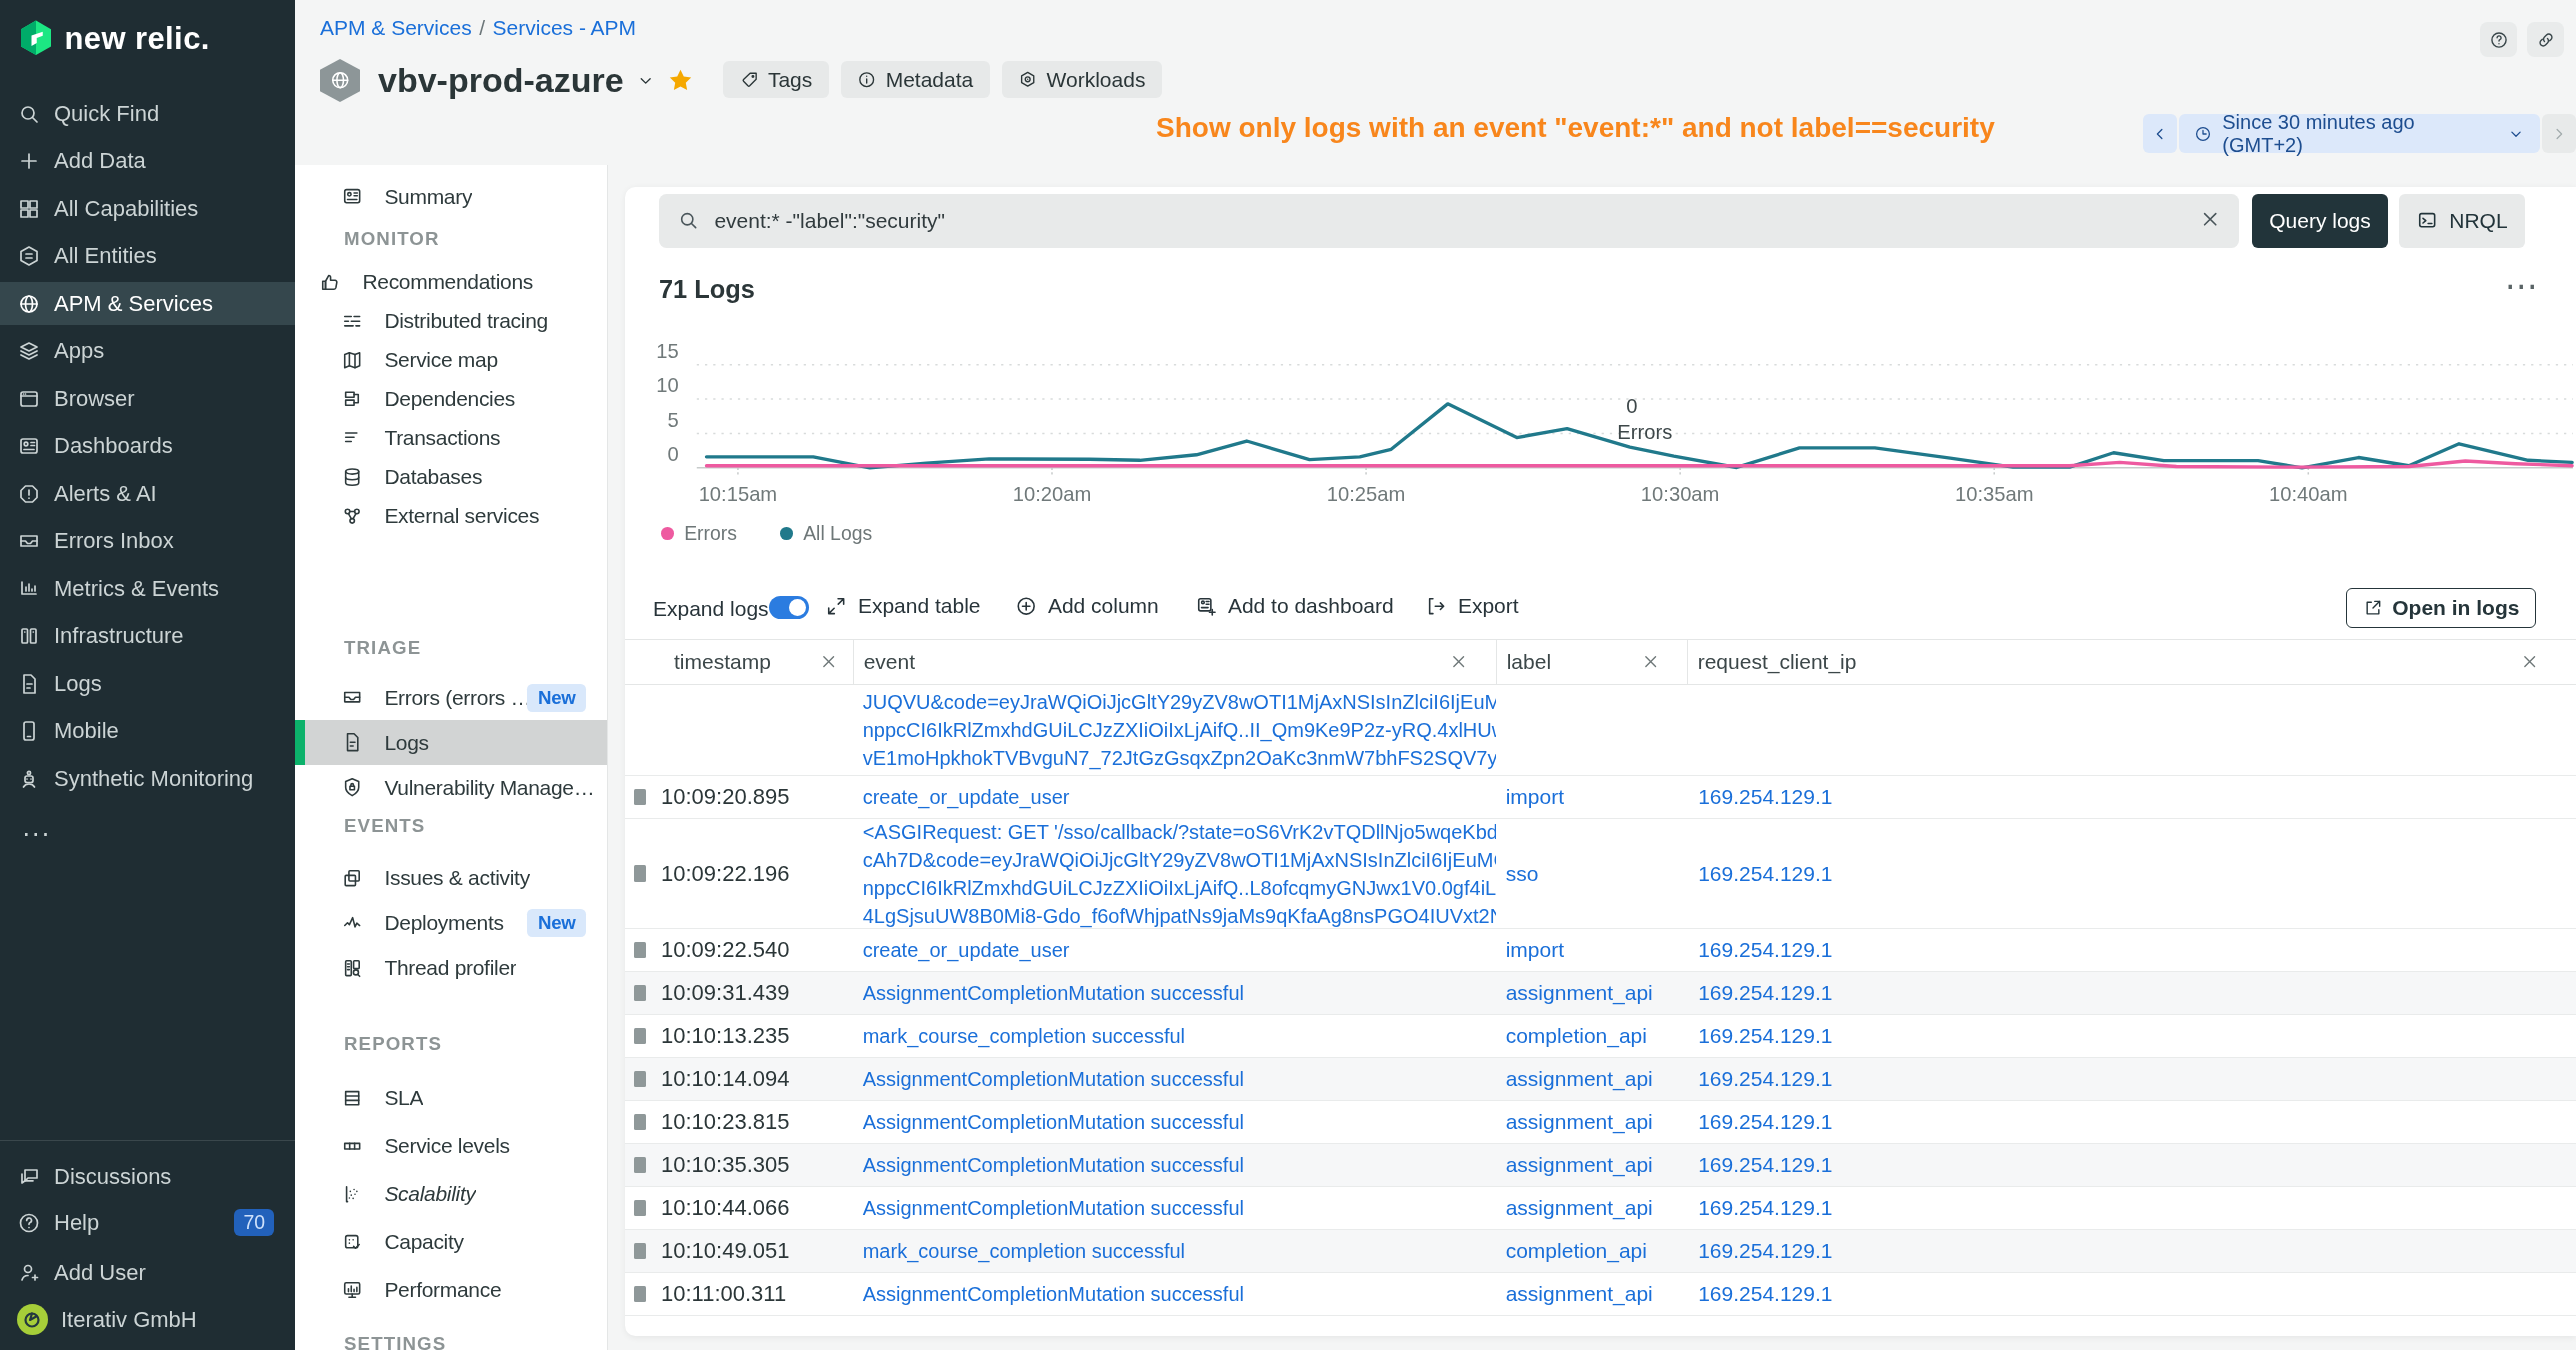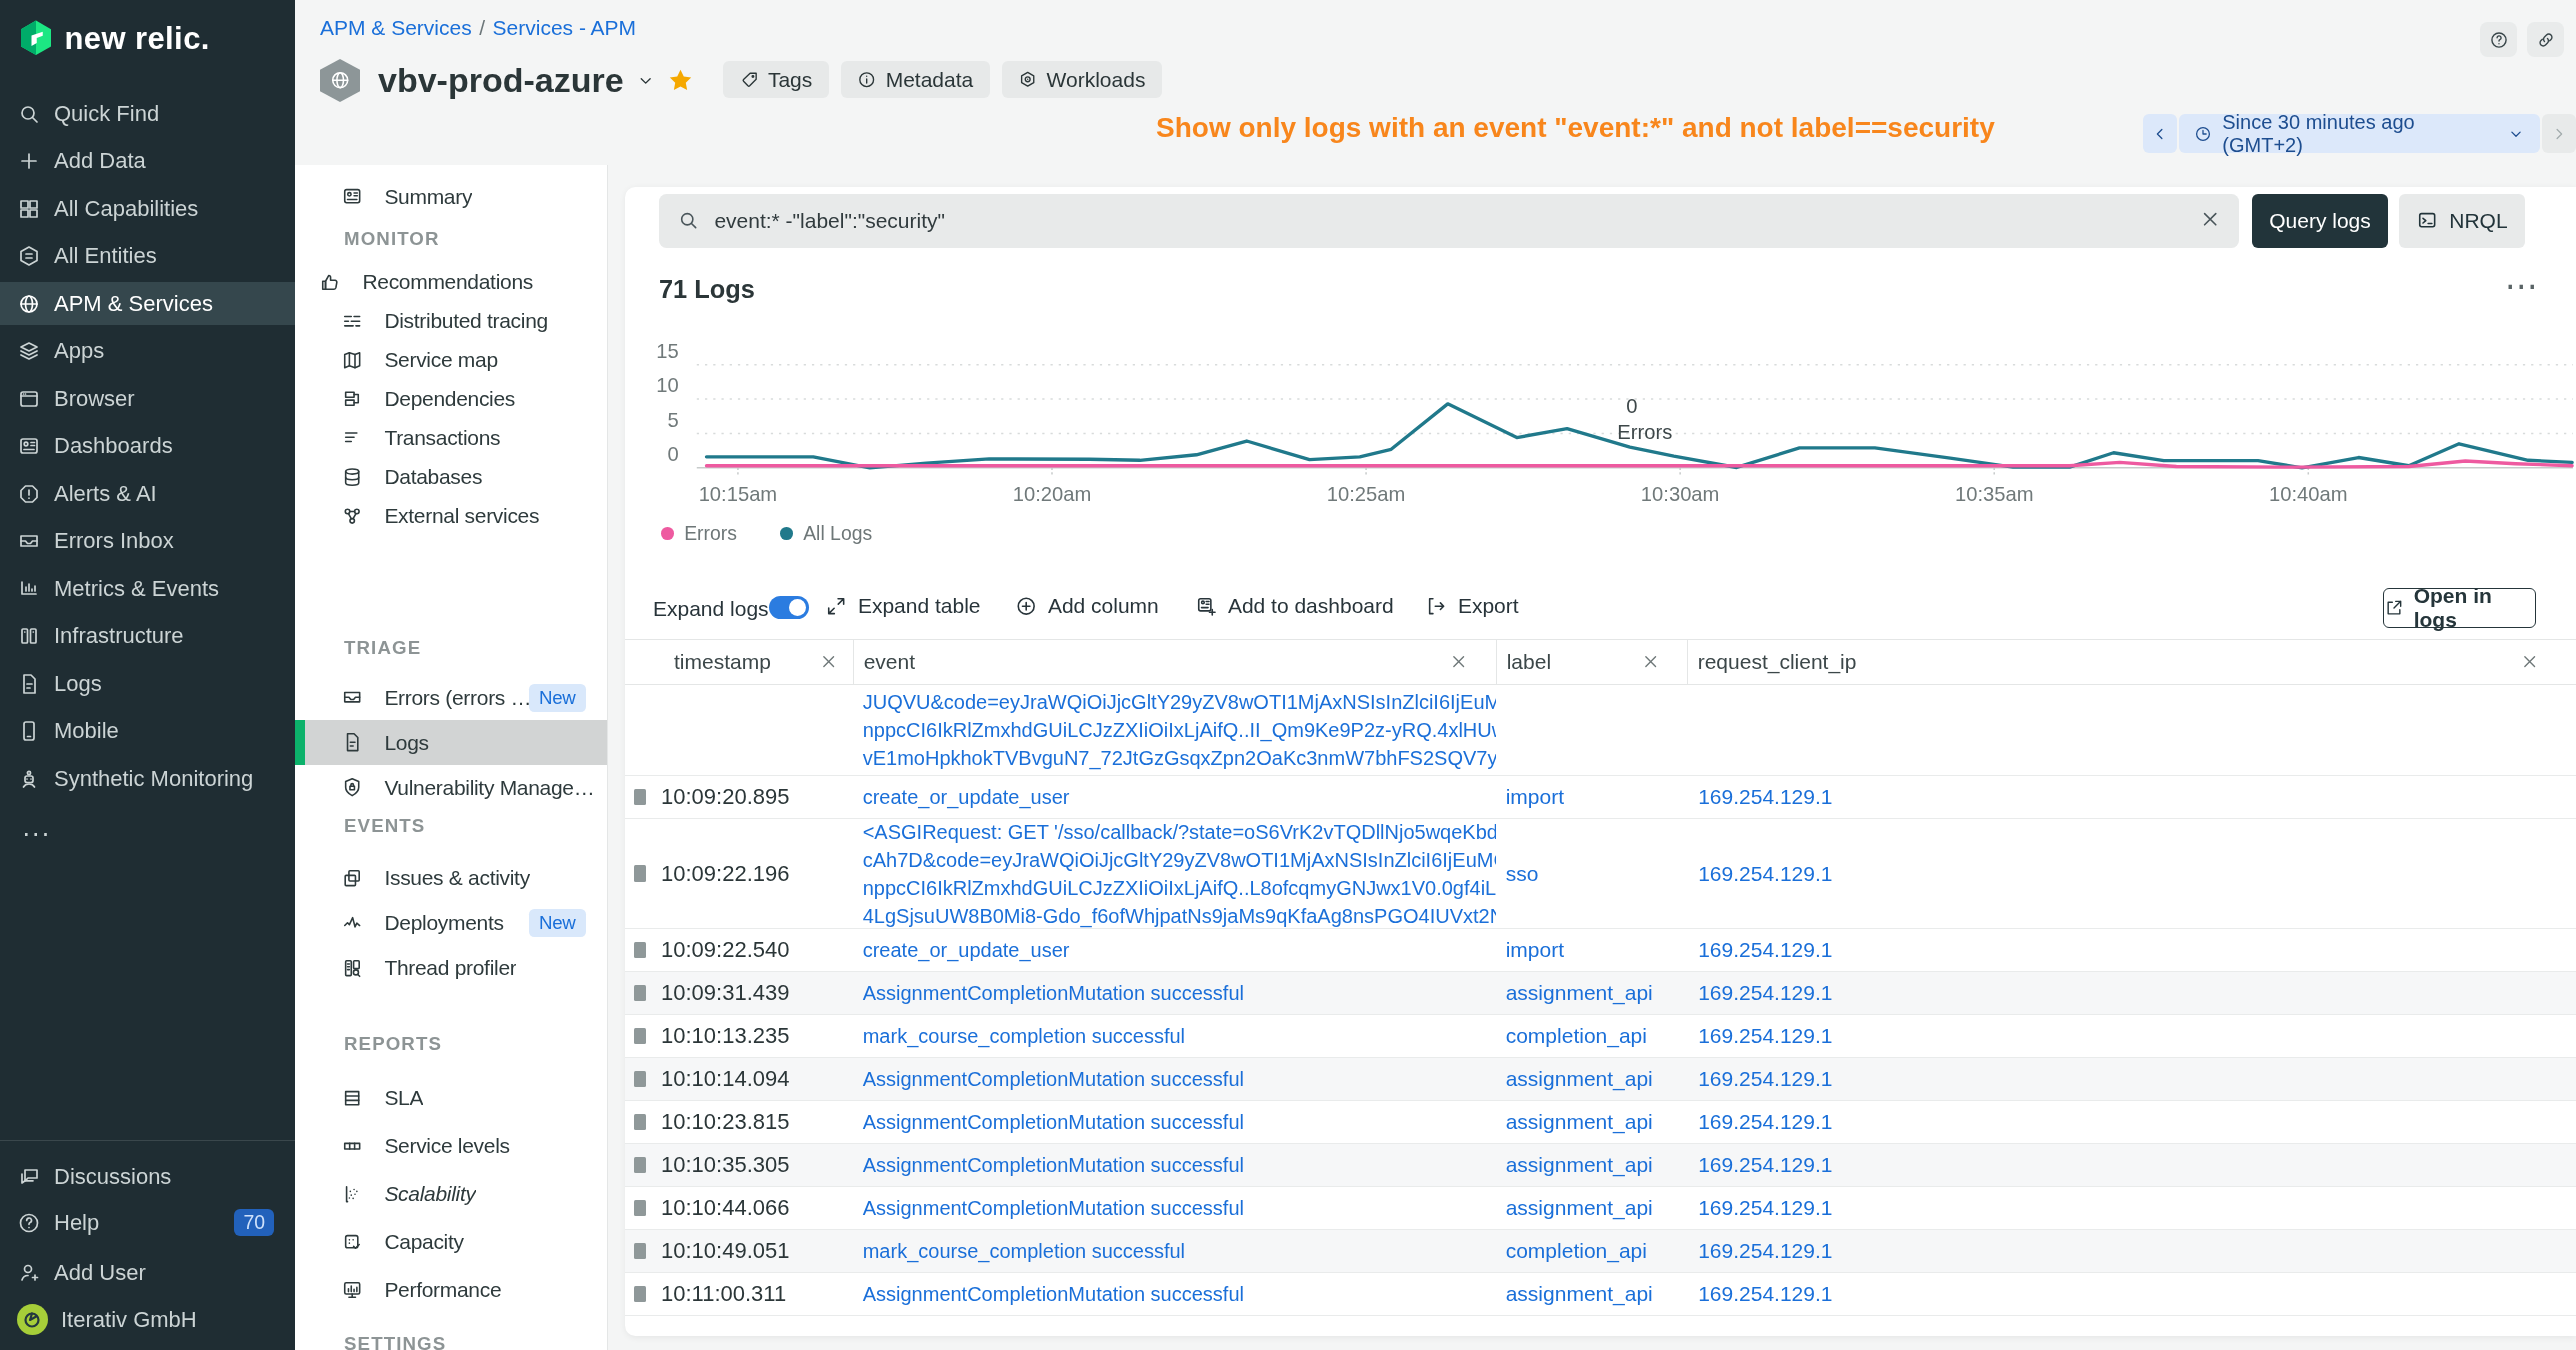--- a/index.html
+++ b/index.html
@@ -31,21 +31,21 @@
     border-right:0.7px solid #e4e6e6; overflow:hidden; z-index:4; }
   .sn-head { display:flex; align-items:center; height:27px; padding-left:49px; color:#8d9495;
     font-size:18.7px; font-weight:bold; letter-spacing:1.1px; }
   .sn-item { position:relative; display:flex; align-items:center; padding-left:46px; gap:21px;
     color:#2e3a3c; font-size:21px; letter-spacing:-0.3px; cursor:pointer; }
   .sn-item .ic { width:22.4px; height:22.4px; }
   .sn-item.active { background:#d2d4d4; }
   .sn-item.active::before { content:""; position:absolute; left:0; top:0; bottom:0; width:9.7px; background:#0cb26b; }
   .sn-label { white-space:nowrap; overflow:hidden; text-overflow:ellipsis; }
   .sn-badge { position:absolute; right:21px; background:#d9e8fb; color:#1a6fd9; font-size:18.7px;
-    padding:3px 10.5px; border-radius:5.2px; }
+    padding:3px 10.5px; border-radius:5.2px;font-weight:bold; }
 
   
   #breadcrumb { position:absolute; left:320px; top:15.7px; font-size:21px; display:flex; gap:7.5px; z-index:2;}
   #breadcrumb a { color:#1a6fd9; text-decoration:none; cursor:pointer; }
   #breadcrumb .sep { color:#6c7679; }
   #entity-hex { position:absolute; left:320px; top:59px; width:40px; height:43px; background:#8d9698;
     clip-path:polygon(50% 0,100% 25%,100% 75%,50% 100%,0 75%,0 25%); display:flex; align-items:center;
     justify-content:center; color:#fff; }
   #entity-hex .ic { width:22.4px; height:22.4px; }
   #titlebar { position:absolute; left:378px; top:58px; height:45px; display:flex; align-items:center; gap:12px; }
@@ -92,21 +92,21 @@
 
   #toolbar { position:absolute; left:0; top:401px; width:1951px; height:40px; }
   .tb-label { position:absolute; font-size:21px; color:#28343a; top:9px; }
   .tb-group { position:absolute; top:6px; display:flex; align-items:center; gap:10.5px; font-size:21px;
     color:#28343a; cursor:pointer; }
   .tb-group .ic { width:22.4px; height:22.4px; }
   #toggle { position:absolute; left:144px; top:7.5px; width:40px; height:23px; background:#2b7ce0;
     border-radius:12px; cursor:pointer; }
   #toggle::after { content:""; position:absolute; right:3px; top:3px; width:17px; height:17px;
     background:#fff; border-radius:50%; }
-  #open-logs { position:absolute; right:40px; top:0; width:153px; height:40px; border:1.5px solid #25353a;
+  #open-logs { position:absolute; right:40px; top:0; width:190px; height:40px; border:1.5px solid #25353a;
     border-radius:6px; background:#fff; display:flex; align-items:center; justify-content:center; gap:9.7px;
     font-size:21px; font-weight:600; color:#25353a; cursor:pointer; }
   #open-logs .ic { width:20px; height:20px; }
 
   
   #logtable { position:absolute; left:0; top:452px; width:1951px; }
   .t-head { display:flex; height:46px; border-top:0.7px solid #e4e6e6; border-bottom:0.7px solid #e4e6e6; }
   .t-hcell { position:relative; display:flex; align-items:center; font-size:21px; color:#3c4749; cursor:pointer; }
   .t-hcell + .t-hcell { border-left:0.7px solid #e4e6e6; }
   .t-hcell .hx { position:absolute; width:19.4px; height:19.4px; color:#6e7778; cursor:pointer; }

